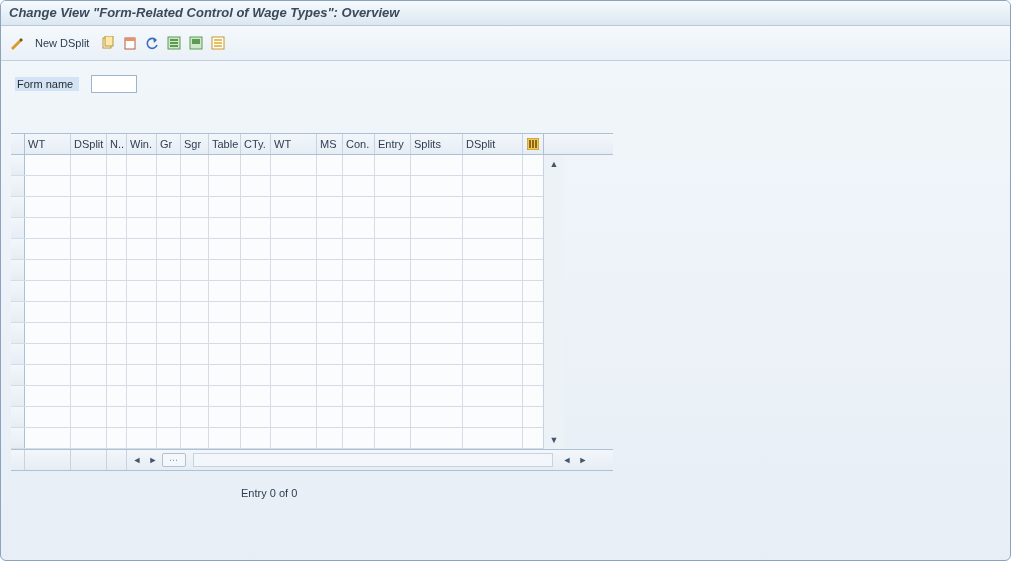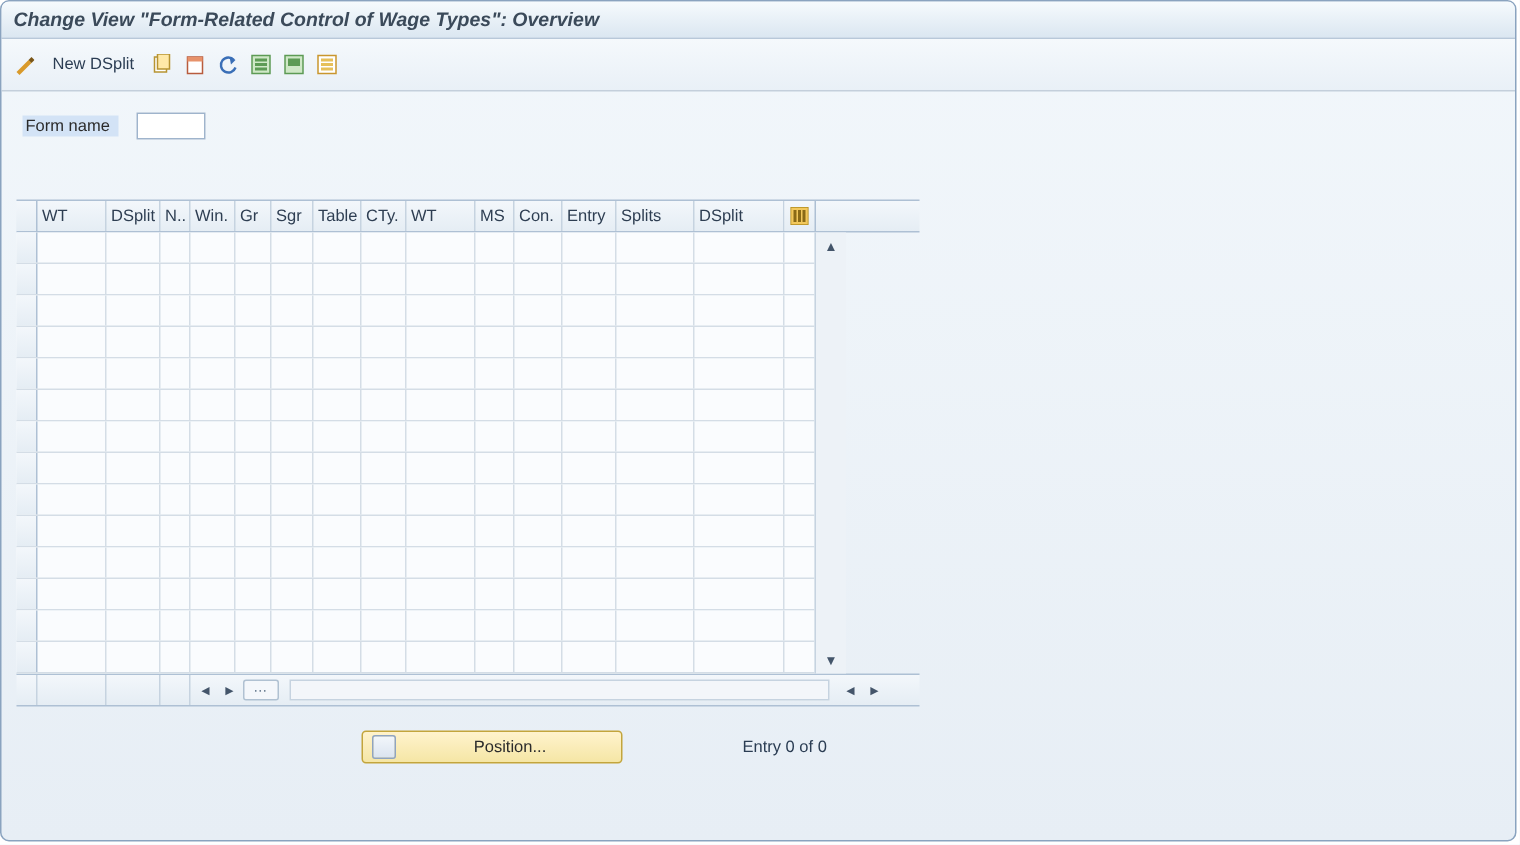--- a/index.html
+++ b/index.html
@@ -600,20 +600,16 @@
           <div class="htrack"></div>
           <div class="hnav">
             <span class="scroll-btn">◄</span>
             <span class="scroll-btn">►</span>
           </div>
           <div style="width: 20px;"></div>
         </div>
     </div>
 
     <div class="footer">
-      <div class="pos-btn">
-        <span class="ico"></span>
-        <span style="flex:1;text-align:center">Position...</span>
-      </div>
       <span class="entry-text">Entry 0 of 0</span>
     </div>
   </div>
 </div>
 
 </body></html>

